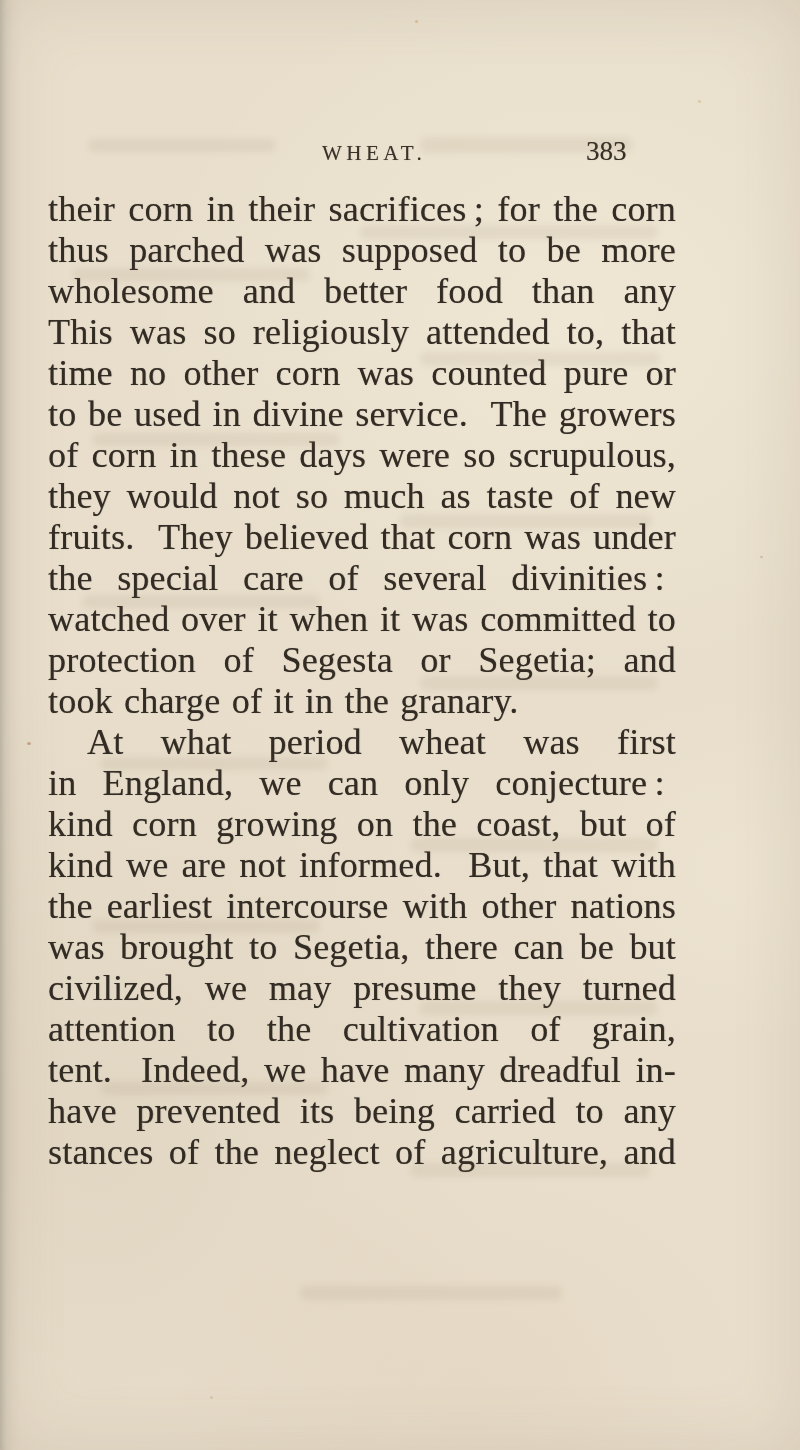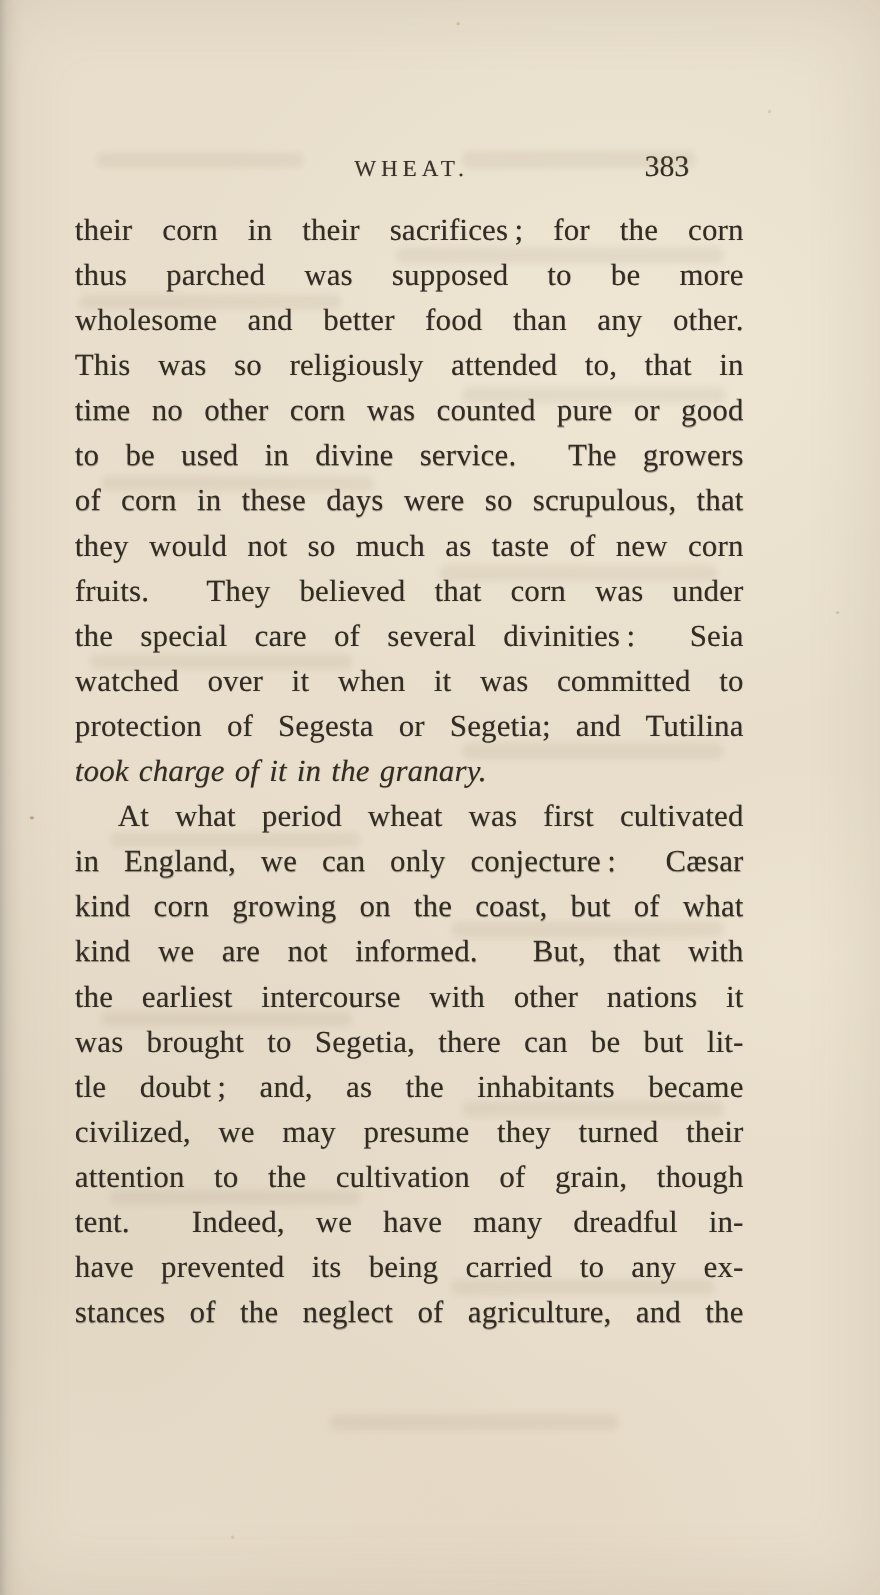--- a/index.html
+++ b/index.html
@@ -36,30 +36,29 @@
     position:absolute; right:0; top:136px; width:90px;
     text-align:left;
     font-size:27px; line-height:30px;
     color:#342d24;
     text-shadow:0.3px 0.3px 0.7px rgba(52,45,36,0.45);
   }
   .text-column { position:absolute; left:48px; top:189px; width:628px; }
   .para { margin:0; }
   .text-line {
     height:41px; line-height:41px;
-    font-size:28px;
+    font-size:36px;
     text-align:justify;
     overflow:hidden;
     word-spacing:2px;
     letter-spacing:0.2px;
     text-shadow:0.3px 0.3px 0.7px rgba(51,44,36,0.50);
-    margin-left:20px;
   }
   .text-line::after { content:""; display:inline-block; width:100%; height:0; }
-  .para-end div.text-line:last-of-type { text-align:left;font-style:italic; }
+  .para-end div.text-line:last-of-type { text-align:left; }
   .para-end div.text-line:last-of-type::after { content:none; }
   .para-indent div.text-line:first-of-type { text-indent:39px; }
   
   .smudge {
     position:absolute; display:block;
     background:rgba(134,117,87,0.10);
     border-radius:7px;
     filter:blur(3px);
     pointer-events:none;
   }
@@ -93,21 +92,20 @@
         <div class="text-line">took charge of it in the granary.</div>
       </div>
     <div class="para para-indent">
 
     <div class="text-line">At what period wheat was first cultivated</div>
         <div class="text-line">in England, we can only conjecture :&nbsp; Cæsar</div>
         <div class="text-line">kind corn growing on the coast, but of what</div>
         <div class="text-line">kind we are not informed.&nbsp; But, that with</div>
         <div class="text-line">the earliest intercourse with other nations it</div>
         <div class="text-line">was brought to Segetia, there can be but lit-</div>
-        <div class="text-line">tle doubt ; and, as the inhabitants became</div>
         <div class="text-line">civilized, we may presume they turned their</div>
         <div class="text-line">attention to the cultivation of grain, though</div>
         <div class="text-line">tent.&nbsp; Indeed, we have many dreadful in-</div>
         <div class="text-line">have prevented its being carried to any ex-</div>
         <div class="text-line">stances of the neglect of agriculture, and the</div>
       </div>
   </div>
 
   <i class="smudge" style="left:420px;top:137px;width:212px;height:16px;"></i>
   <i class="smudge" style="left:88px;top:139px;width:188px;height:13px;"></i>

